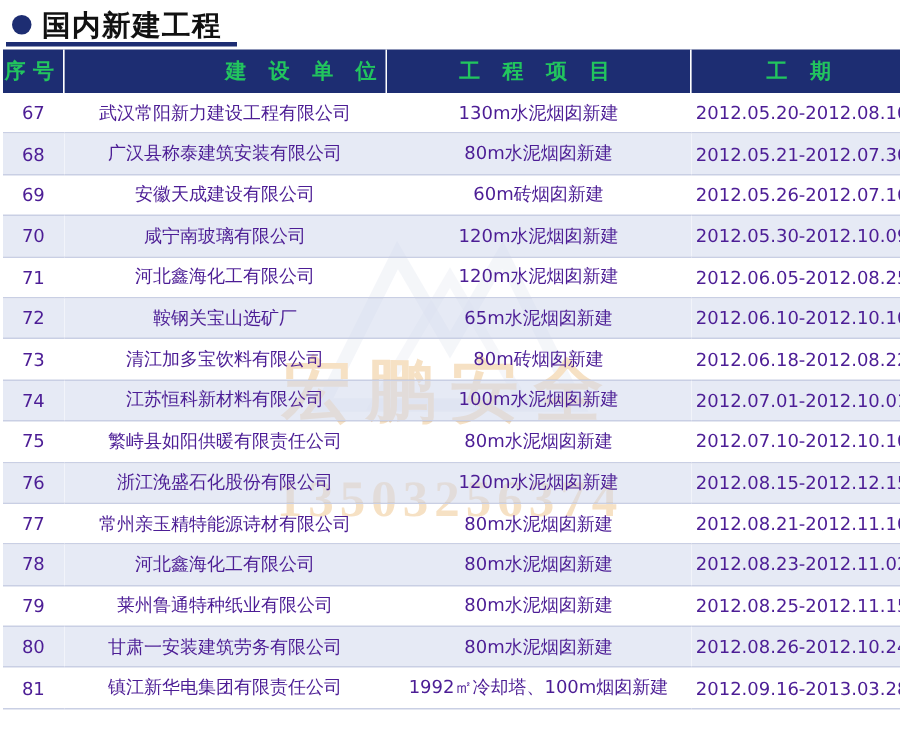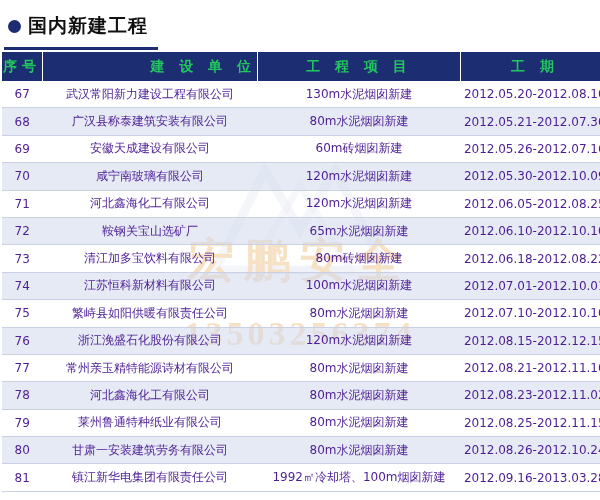--- a/index.html
+++ b/index.html
@@ -56,21 +56,21 @@
     position: absolute;
     left: 195px;
     top: 0px;
     width: 210px;
     height: 130px;
   }
   
   .title-row {
     position: relative;
     z-index: 2;
-    height: 52px;
+    height: 33px;
     display: flex;
     align-items: center;
     padding-left: 8px;
     box-sizing: border-box;
   }
   .title-bullet {
     width: 13px;
     height: 13px;
     border-radius: 50%;
     background: #1d2d72;

